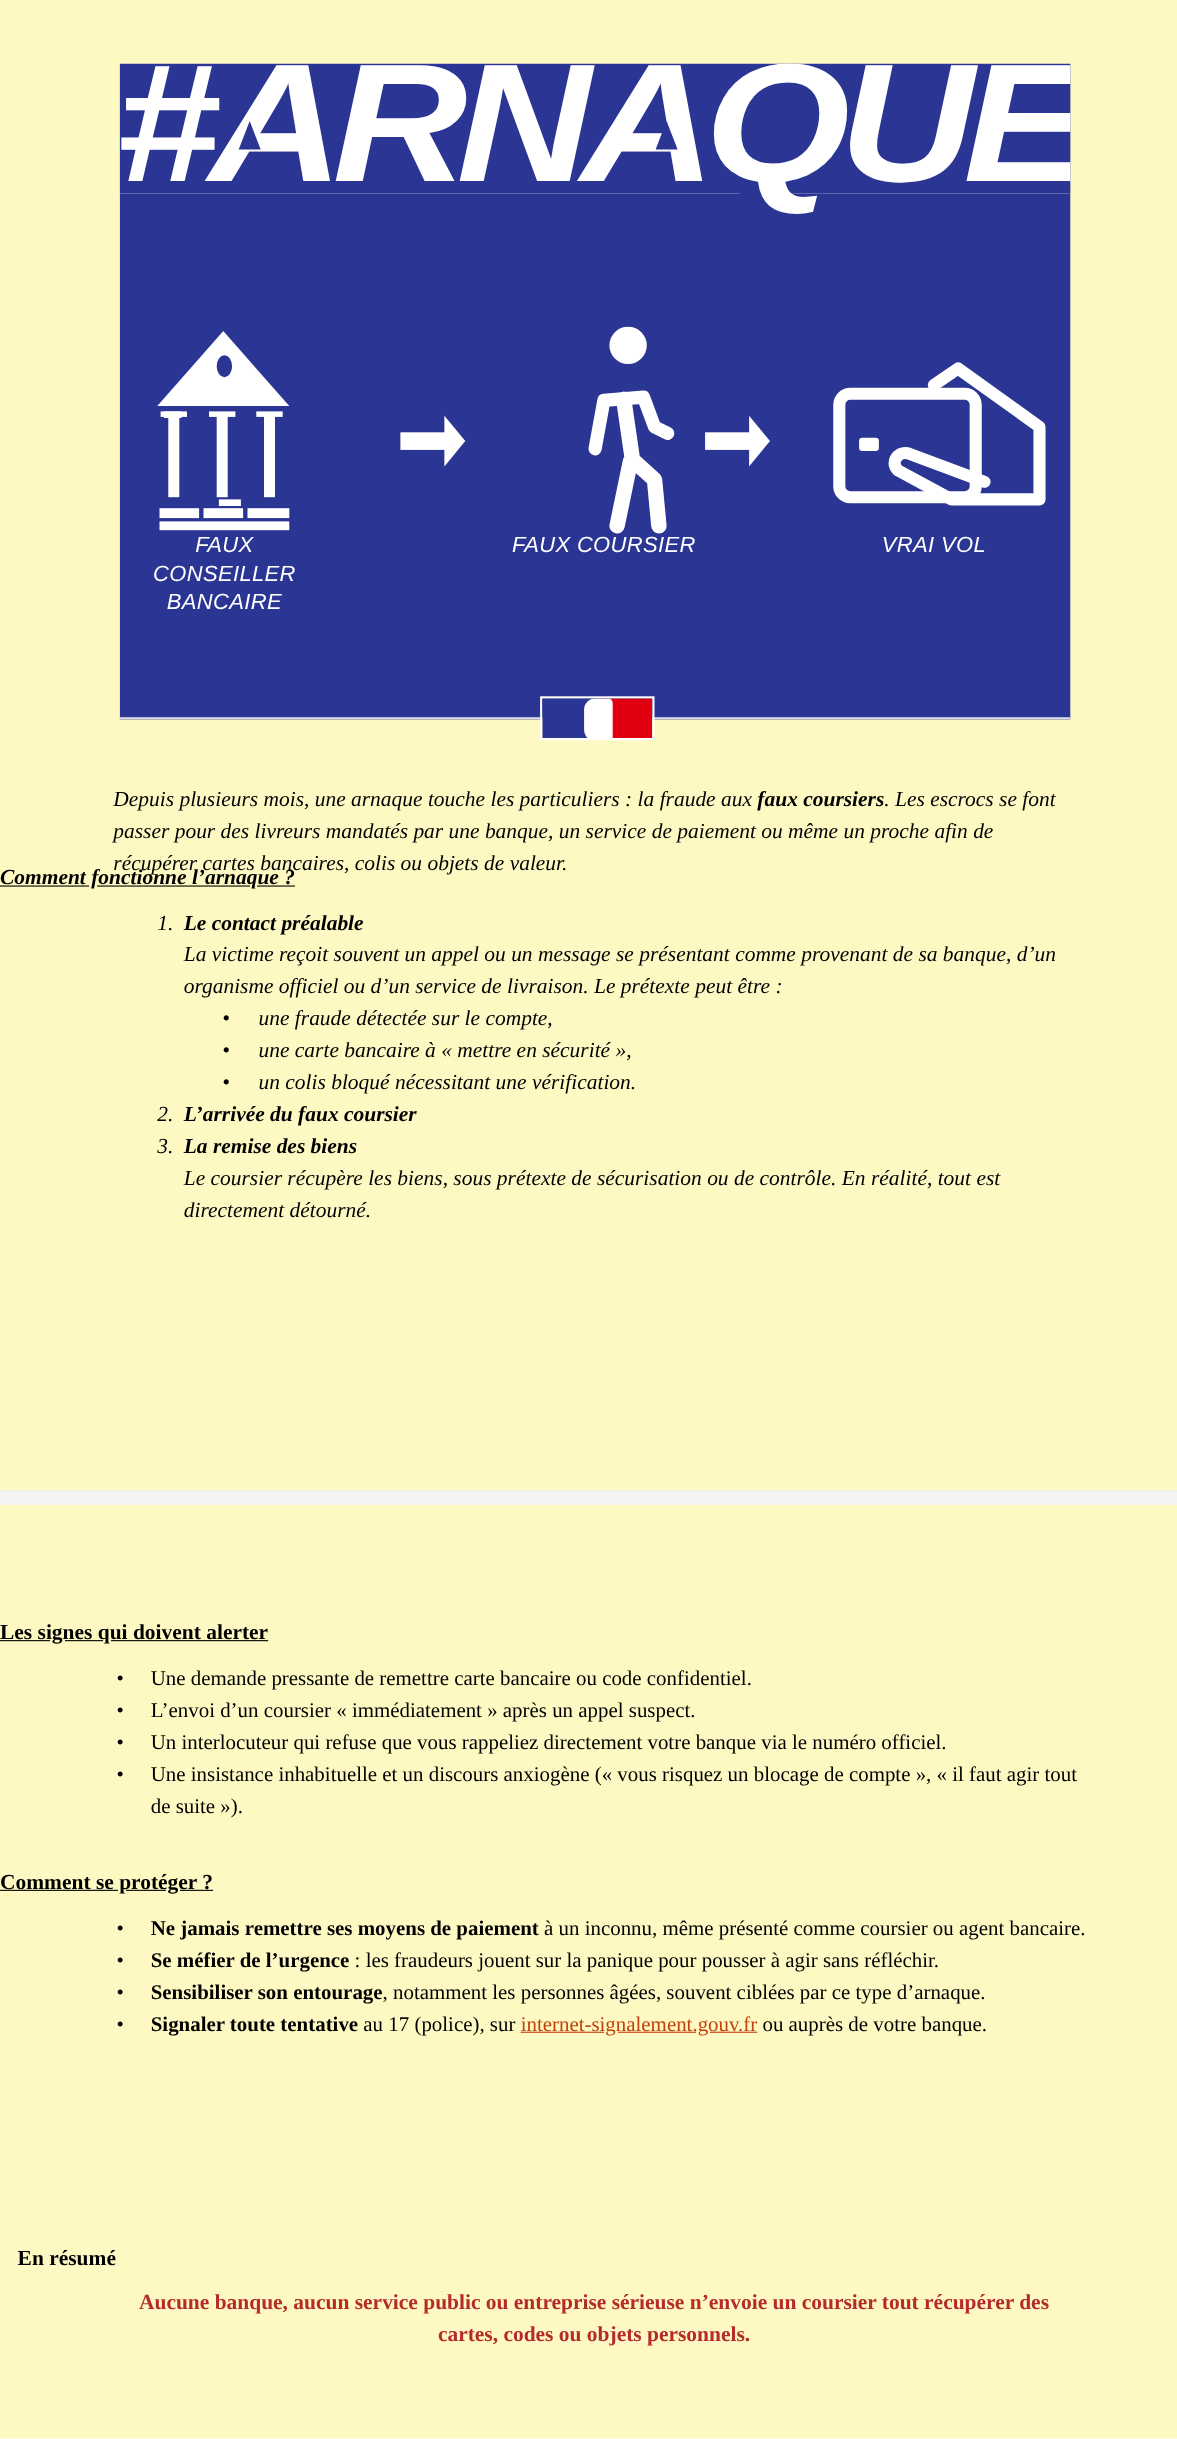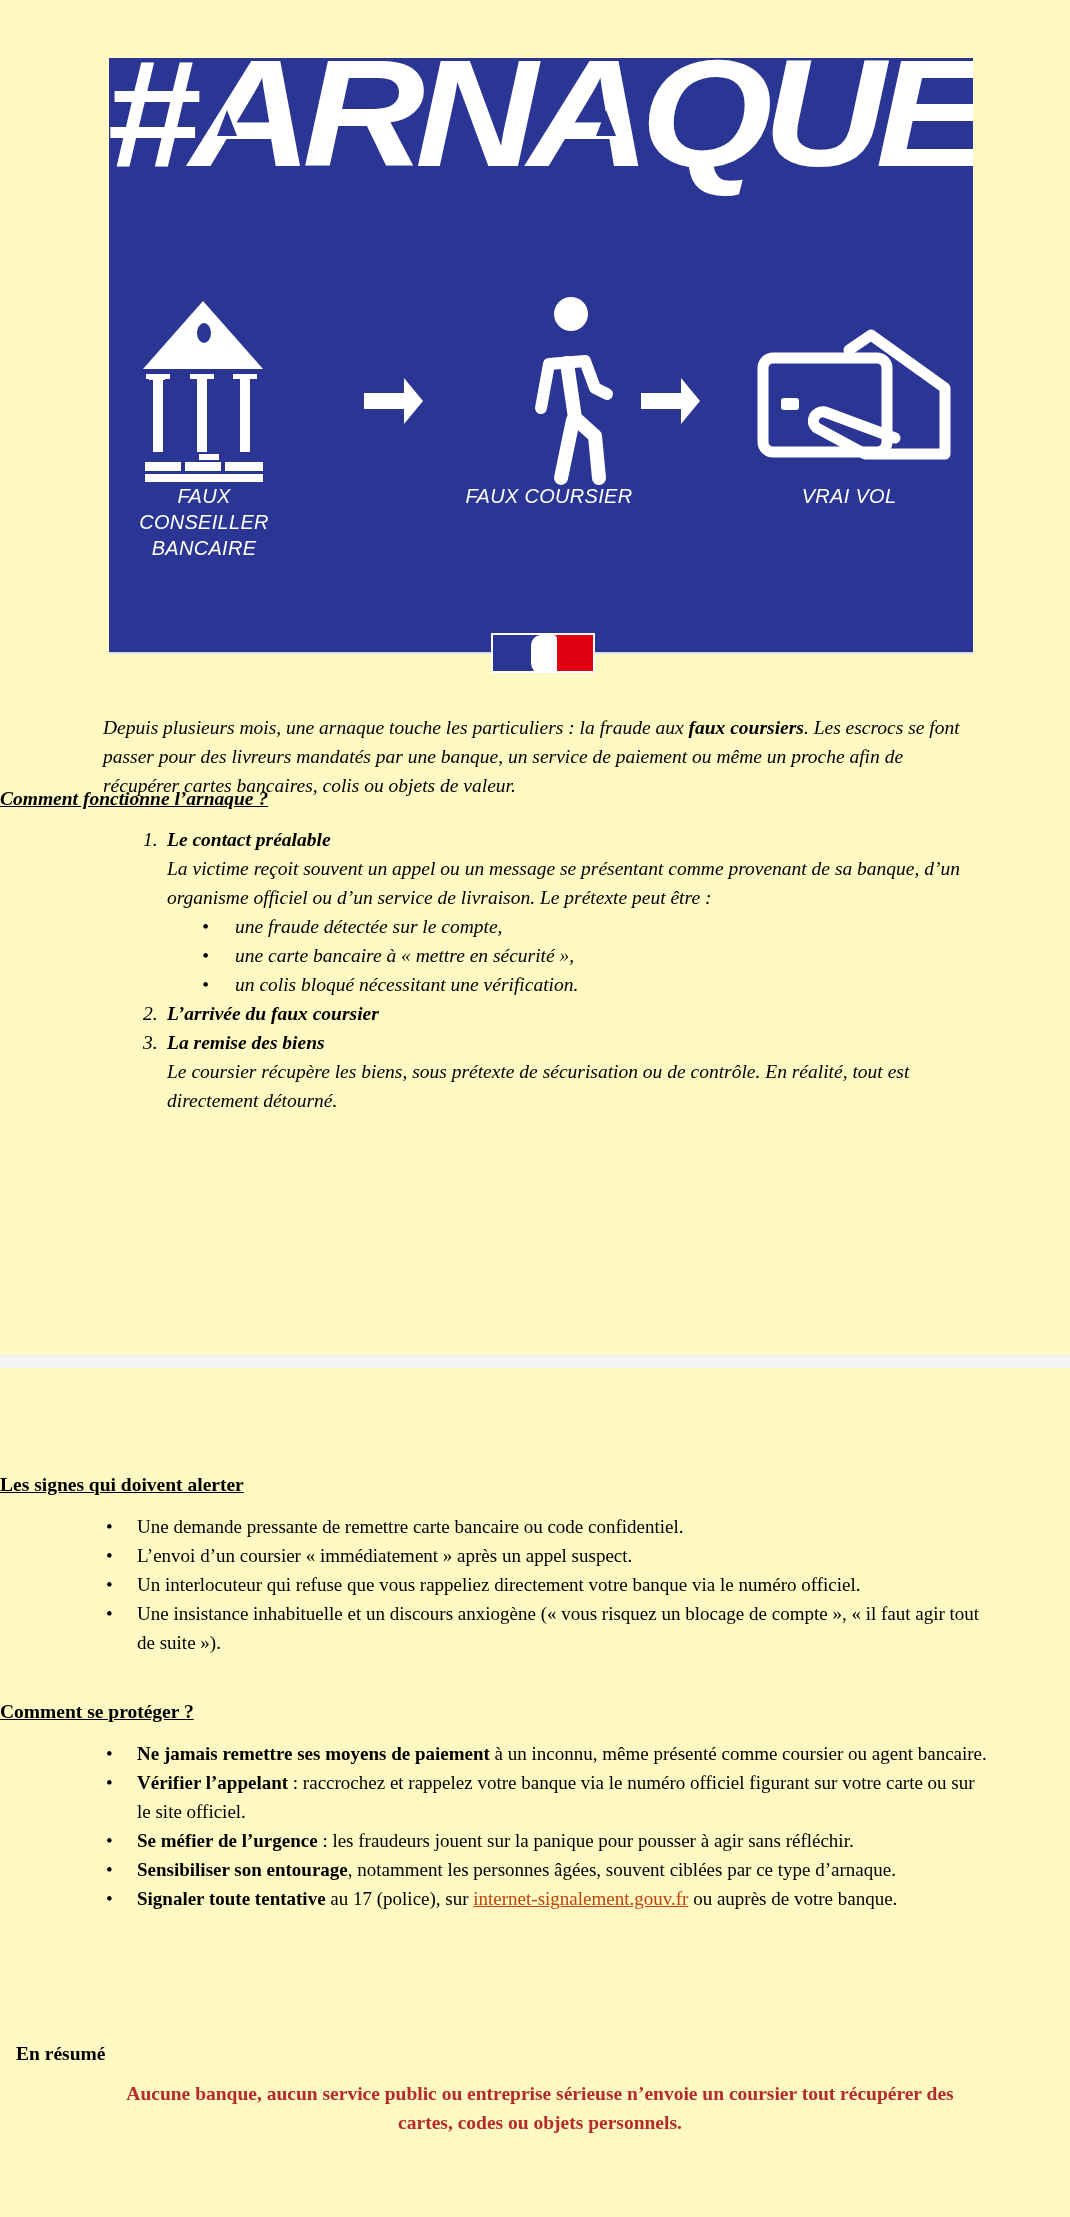--- a/index.html
+++ b/index.html
@@ -157,20 +157,19 @@
 <ul class="bullets" style="top:1512px;">
   <li>Une demande pressante de remettre carte bancaire ou code confidentiel.</li>
   <li>L’envoi d’un coursier « immédiatement » après un appel suspect.</li>
   <li>Un interlocuteur qui refuse que vous rappeliez directement votre banque via le numéro officiel.</li>
   <li>Une insistance inhabituelle et un discours anxiogène (« vous risquez un blocage de compte », « il faut agir tout de suite »).</li>
 </ul>
 
 <h2 class="heading" style="top:1697px;">Comment se protéger ?</h2>
 <ul class="bullets" style="top:1739px;">
   <li><b>Ne jamais remettre ses moyens de paiement</b><span> à un inconnu, même présenté comme coursier ou agent bancaire.</span></li>
-  <li><b>Vérifier l’appelant</b><span> : raccrochez et rappelez votre banque via le numéro officiel figurant sur votre carte ou sur le site officiel.</span></li>
   <li><b>Se méfier de l’urgence</b><span> : les fraudeurs jouent sur la panique pour pousser à agir sans réfléchir.</span></li>
   <li><b>Sensibiliser son entourage</b><span>, notamment les personnes âgées, souvent ciblées par ce type d’arnaque.</span></li>
   <li><b>Signaler toute tentative</b><span> au 17 (police), sur </span><a class="link" href="#">internet-signalement.gouv.fr</a><span> ou auprès de votre banque.</span></li>
 </ul>
 
 <h2 class="heading plain" style="top:2039px;">En résumé</h2>
 <p class="summary">Aucune banque, aucun service public ou entreprise sérieuse n’envoie un coursier tout récupérer des cartes, codes ou objets personnels.</p>
 
 </body></html>

